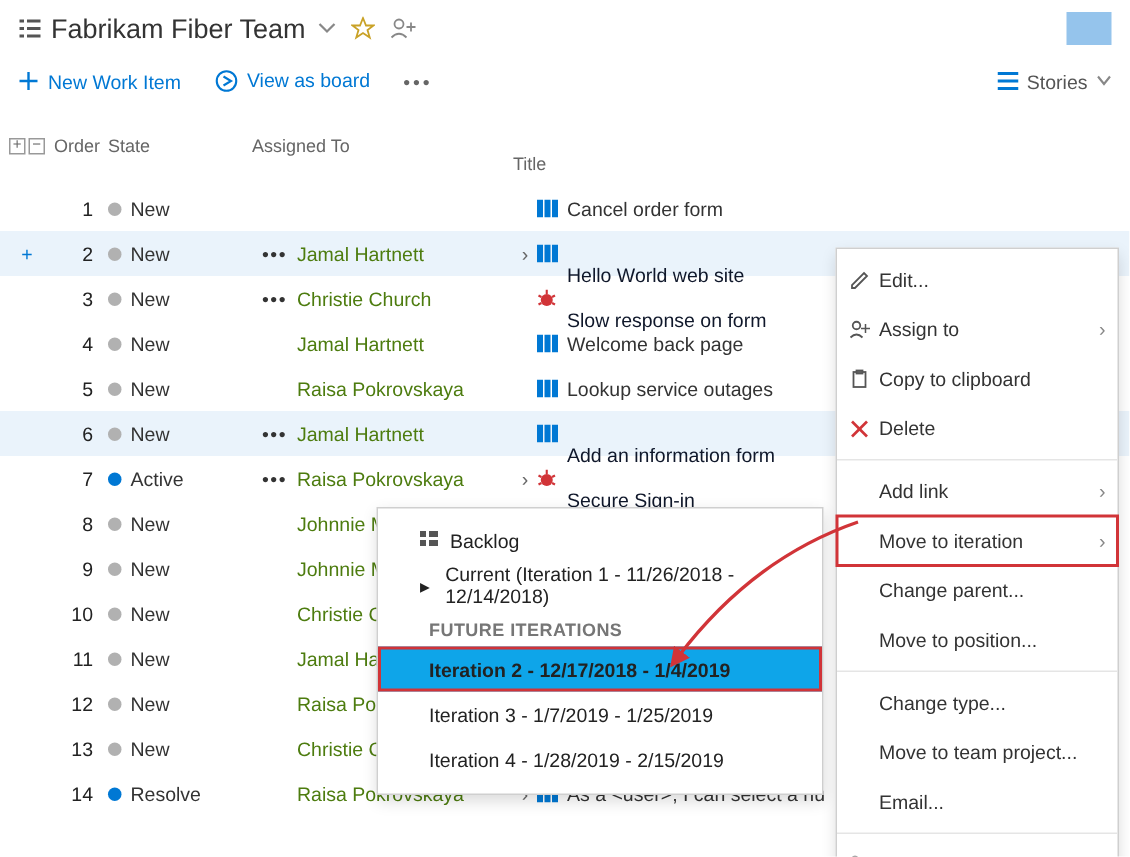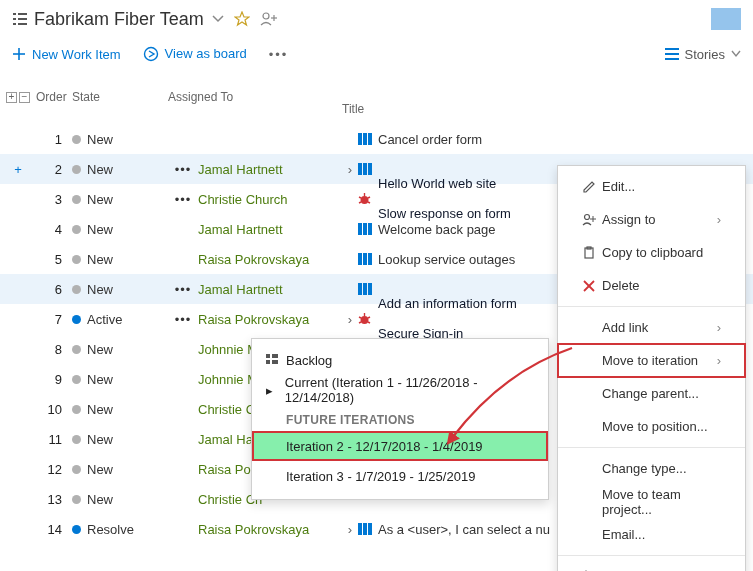--- a/index.html
+++ b/index.html
@@ -41,35 +41,35 @@
   .row .caret { width:16px; text-align:center; color:#666; visibility:hidden; }
   .row .caret.vis { visibility:visible; }
   .row .wi-icon { width:20px; text-align:center; }
   .row .title { flex:1; white-space:nowrap; overflow:hidden; }
   .row .title.link { color:#0f172a;margin-top:28px; }
   .dot-grey { background:#b1b1b1; }
   .dot-blue { background:#0078d4; }
 
   
   .ctx { position:absolute; left:557px; top:165px; width:189px; background:#fff; border:1px solid #cfcfcf; box-shadow:0 4px 10px rgba(0,0,0,.15); padding:4px 0; font-size:13px; z-index:30; }
-  .ctx .mi { display:flex; align-items:center; height:33px; padding:0 24px; cursor:pointer; }
+  .ctx .mi { display:flex; align-items:center; height:33px; padding:0 8px; cursor:pointer; }
   .ctx .mi .ic { width:20px; color:#555; }
   .ctx .mi .ic.red { color:#d13438; }
   .ctx .mi .lbl { flex:1; }
   .ctx .mi .arr { color:#888; }
   .ctx .sep { height:1px; background:#e5e5e5; margin:4px 0; }
   .ctx .mi.hl { outline:2px solid #d13438; outline-offset:-1px; }
 
   
   .sub { position:absolute; left:251px; top:338px; width:298px; background:#fff; border:1px solid #cfcfcf; box-shadow:0 4px 10px rgba(0,0,0,.15); padding:6px 0 8px 0; z-index:25; }
-  .sub .si { display:flex; align-items:center; height:30px; padding:0 14px; font-size:13px; color:#222; }
+  .sub .si { display:flex; align-items:center; height:30px; padding:0 28px; font-size:13px; color:#222; }
   .sub .si .sic { width:20px; }
   .sub .hdr { font-weight:600; color:#767676; padding:8px 9px 4px 34px; font-size:12px; letter-spacing:.3px; }
   .sub .si.pad { padding-left:34px; }
-  .sub .si.sel { background:#86efac; }
+  .sub .si.sel { background:#0ea5e9;font-weight:bold; }
   .sub .si.hl { outline:2px solid #d13438; outline-offset:-2px; }
 
   
   .arrow-svg { position:absolute; left:442px; top:342px; z-index:40; pointer-events:none; }
 
   svg { display:block; }
 </style>
 </head>
 <body>
 
@@ -490,20 +490,23 @@
     <span class="sic">▸</span>
     <span>Current (Iteration 1 - 11/26/2018 - 12/14/2018)</span>
   </div>
   <div class="hdr">FUTURE ITERATIONS</div>
   <div class="si pad sel hl">
     <span>Iteration 2 - 12/17/2018 - 1/4/2019</span>
   </div>
   <div class="si pad">
     <span>Iteration 3 - 1/7/2019 - 1/25/2019</span>
   </div>
+  <div class="si pad">
+    <span>Iteration 4 - 1/28/2019 - 2/15/2019</span>
+  </div>
 </div>
 
 <svg class="arrow-svg" width="160" height="110">
   <defs>
       <marker id="ah" markerWidth="10" markerHeight="10" refX="2" refY="3" orient="auto">
         <path d="M0 0 L6 3 L0 6 Z" fill="#d13438"></path>
       </marker>
     </defs>
   <path d="M130 6 Q60 30 10 96" stroke="#d13438" stroke-width="2.2" fill="none" marker-end="url(#ah)"></path>
 </svg>

